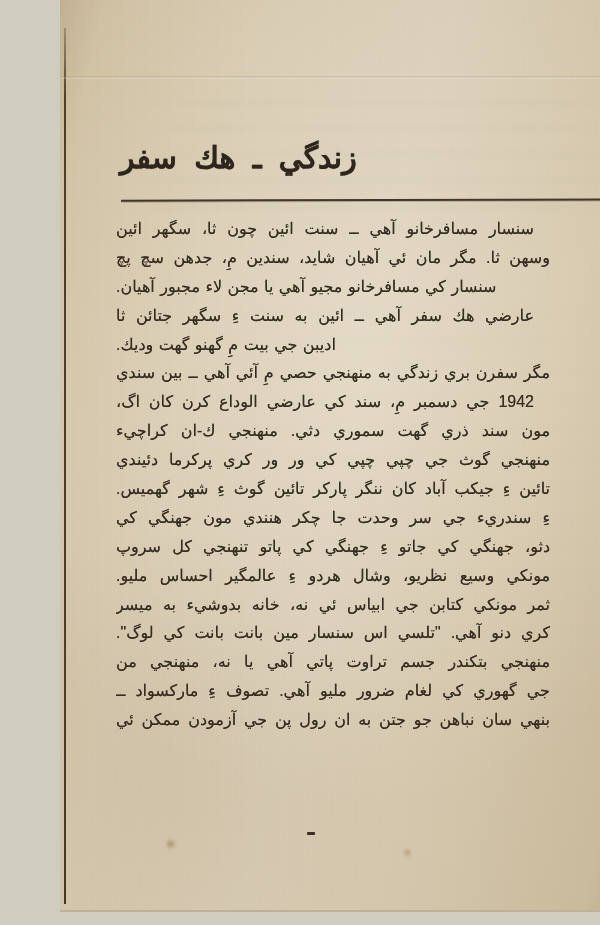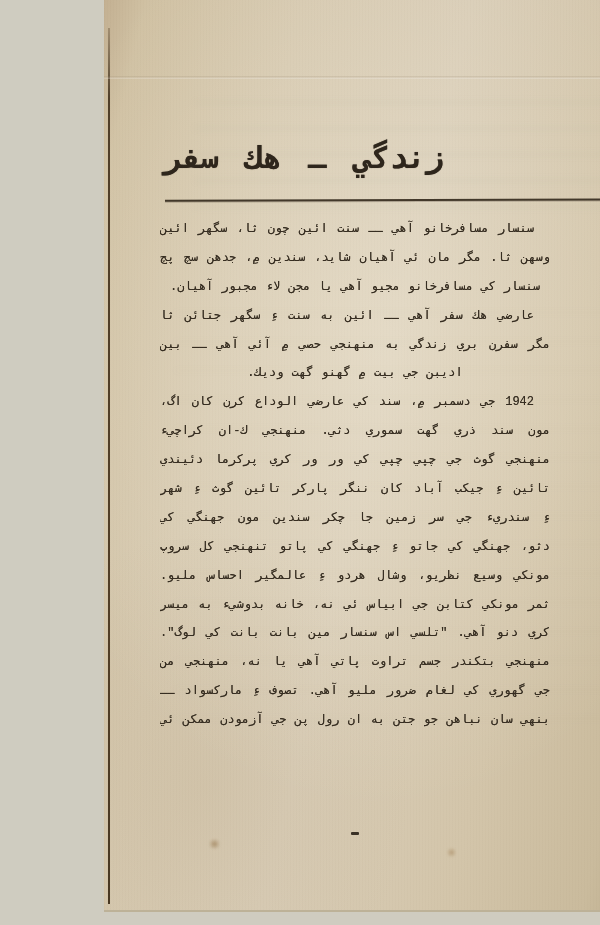--- a/index.html
+++ b/index.html
@@ -1,18 +1,18 @@
 <!DOCTYPE html>
 <html lang="sd" dir="rtl"><head>
 <meta charset="utf-8">
 <style>
   html,body{margin:0;padding:0;background:#cfccc0;}
   .page{
-    position:relative;width:496px;height:925px;overflow:hidden;
-    font-family:Liberation Mono, monospace;
+    position:relative;width:540px;height:925px;overflow:hidden;
+    font-family:Liberation Sans, sans-serif;
     background:
       radial-gradient(120% 80% at 55% 38%, rgba(255,250,235,0.30), rgba(255,250,235,0) 62%),
       radial-gradient(60% 40% at 20% 85%, rgba(160,135,95,0.12), rgba(160,135,95,0) 70%),
       repeating-linear-gradient(90deg, rgba(90,70,40,0.02) 0 1px, rgba(0,0,0,0) 1px 3px),
       linear-gradient(103deg, #c3b092 0%, #d0c1a3 6%, #d6c9b0 28%, #d9cdb7 52%, #d3c5aa 78%, #cabb9d 97%, #c5b697 100%);
   }
   .left-edge{
     position:absolute;left:4px;top:28px;width:2px;height:876px;
     background:linear-gradient(180deg, rgba(90,70,45,0.35), #4f3e29 8%, #543f27 70%, #3f3категория 100%);
     background:linear-gradient(180deg, rgba(90,70,45,0.35), #4f3e29 8%, #503d26 70%, #473722 100%);
@@ -29,24 +29,24 @@
       background:repeating-linear-gradient(0deg, rgba(150,155,135,0.10) 0 3px, rgba(0,0,0,0) 3px 29px);}
   .title{
     position:absolute;left:60px;top:140px;margin:0;
     font-size:30px;font-weight:bold;color:#2e261c;direction:rtl;word-spacing:9px;
     text-shadow:0 0 0.7px rgba(46,38,28,0.8);white-space:nowrap;
   }
   .rule{position:absolute;left:61px;top:199px;width:497px;height:2px;background:#42382a;
         box-shadow:0 1px 0 rgba(66,56,42,0.25);transform:rotate(-0.15deg);}
   .body{
     position:absolute;right:50px;left:56px;top:215px;direction:rtl;
-    color:#362d21;font-size:12px;
+    color:#362d21;font-size:16px;
     text-shadow:0 0 0.6px rgba(54,45,33,0.75);
   }
-  .line{height:28.9px;line-height:28.9px;overflow:hidden;text-align:center;word-spacing:1px;}
+  .line{height:28.9px;line-height:28.9px;overflow:hidden;text-align:left;word-spacing:1px;}
   .line.just{text-align:justify;text-align-last:justify;}
   .line.ind{padding-right:16px;}
   .ink-mark{position:absolute;left:247px;top:832px;width:8px;height:3px;background:#3a3126;border-radius:1px;}
   .stain{position:absolute;border-radius:50%;filter:blur(1px);}
   .s1{left:104px;top:839px;width:13px;height:10px;
       background:radial-gradient(circle, rgba(125,85,35,0.45), rgba(125,85,35,0) 70%);}
   .s2{left:342px;top:848px;width:11px;height:9px;
       background:radial-gradient(circle, rgba(140,100,50,0.40), rgba(140,100,50,0) 70%);}
   .s3{left:574px;top:34px;width:5px;height:5px;
       background:radial-gradient(circle, rgba(90,70,45,0.8), rgba(90,70,45,0) 75%);}
@@ -65,27 +65,27 @@
   <div class="ghost g2"></div>
 
   <h1 class="title">زندگي ـ هك سفر</h1>
   <div class="rule"></div>
 
   <div class="body" id="body-lines">
       <div class="line just ind">سنسار مسافرخانو آهي ــ سنت ائين چون ثا، سگهر ائين</div>
       <div class="line just">وسهن ثا. مگر مان ئي آهيان شايد، سندين مِ، جدهن سچ پچ</div>
       <div class="line">سنسار كي مسافرخانو مجيو آهي يا مجن لاء مجبور آهيان.</div>
       <div class="line just ind">عارضي هك سفر آهي ــ ائين به سنت ءِ سگهر جتائن ثا</div>
+      <div class="line">اديبن جي بيت مِ گهنو گهت وديك.</div>
       <div class="line just">مگر سفرن بري زندگي به منهنجي حصي مِ آئي آهي ــ بين سندي</div>
-      <div class="line">اديبن جي بيت مِ گهنو گهت وديك.</div>
       <div class="line just ind">1942 جي دسمبر مِ، سند كي عارضي الوداع كرن كان اگ،</div>
       <div class="line just">مون سند ذري گهت سموري دثي. منهنجي ك-ان كراچيء</div>
       <div class="line just">منهنجي گوث جي چپي چپي كي ور ور كري پركرما دئيندي</div>
       <div class="line just">تائين ءِ جيكب آباد كان ننگر پاركر تائين گوث ءِ شهر گهميس.</div>
-      <div class="line just">ءِ سندريء جي سر زمين جا چكر سندين مون جهنگي كي</div>
+      <div class="line just">ءِ سندريء جي سر وحدت جا چكر هنندي مون جهنگي كي</div>
       <div class="line just">دثو، جهنگي كي جاتو ءِ جهنگي كي پاتو تنهنجي كل سروپ</div>
       <div class="line just">مونكي وسيع نظريو، وشال هردو ءِ عالمگير احساس مليو.</div>
       <div class="line just">ثمر مونكي كتابن جي ابياس ئي نه، خانه بدوشيء به ميسر</div>
       <div class="line just">كري دنو آهي. "تلسي اس سنسار مين بانت بانت كي لوگ".</div>
       <div class="line just">منهنجي بتكندر جسم تراوت پاتي آهي يا نه، منهنجي من</div>
       <div class="line just">جي گهوري كي لغام ضرور مليو آهي. تصوف ءِ ماركسواد ــ</div>
       <div class="line just">بنهي سان نباهن جو جتن به ان رول پن جي آزمودن ممكن ئي</div>
     </div>
 
   <div class="ink-mark"></div>

